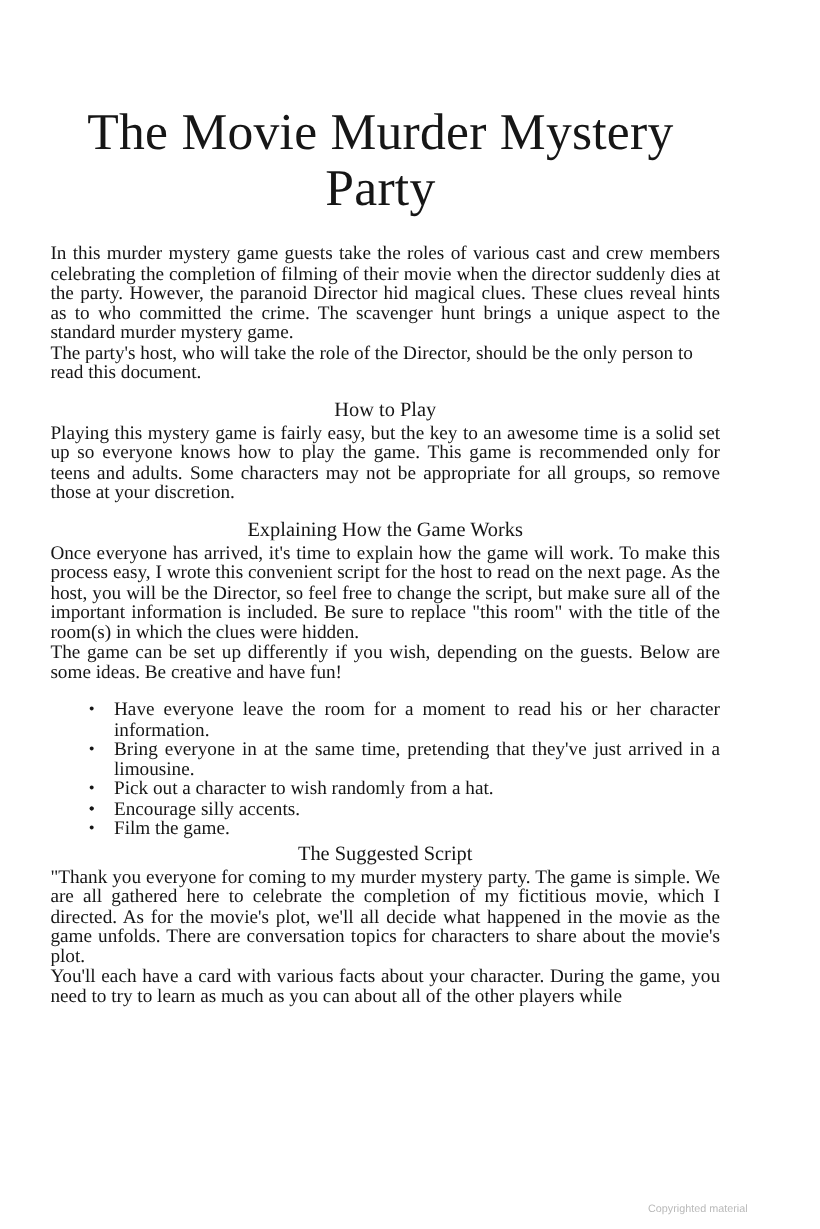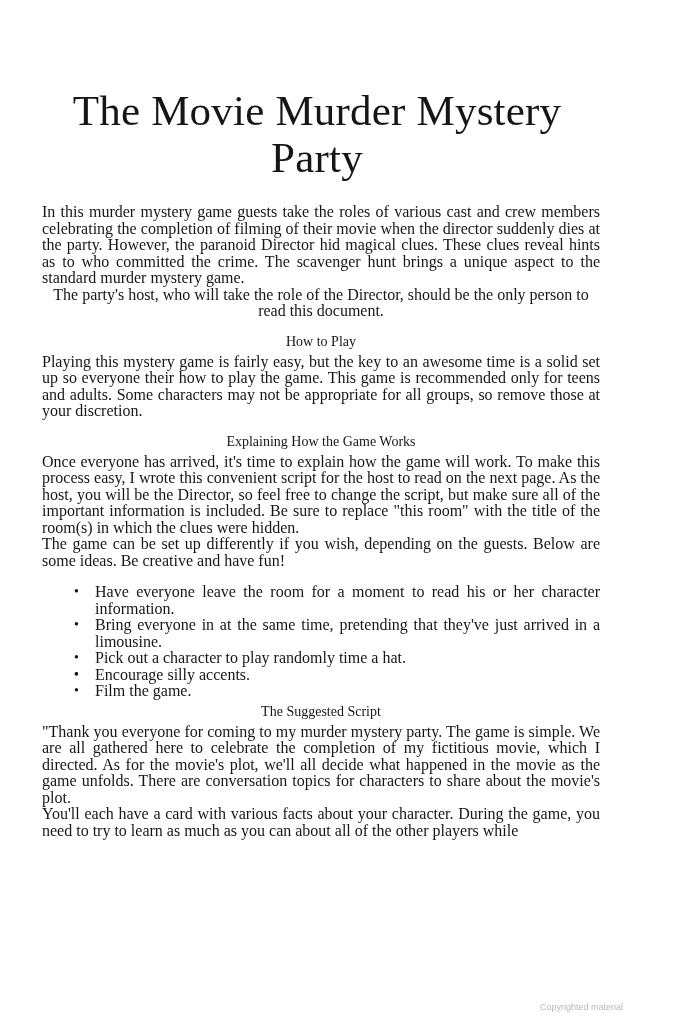--- a/index.html
+++ b/index.html
@@ -23,24 +23,24 @@
     letter-spacing: 0.2px;
   }
   .content {
     margin-left: 42px;
     margin-top: 23px;
     width: 558px;
     font-size: 16px;
     line-height: 16.5px;
   }
   .content p { margin: 0; text-align: justify; }
-  .content p.center { text-align: center; }
+  .content p.center { text-align: left; }
   .gap { margin-top: 16px; }
   h2.section-heading {
-    font-size: 14px;
+    font-size: 17px;
     line-height: 22px;
     font-weight: normal;
     text-align: center;
     margin: 11px 0 1px 0;
   }
   h2.section-heading.tight { margin-top: 1px; }
   ul.ideas {
     list-style: none;
     margin: 15px 0 0 0;
     padding: 0;
@@ -72,38 +72,38 @@
 
   <h1 class="title">The Movie Murder Mystery Party</h1>
 
   <div class="content">
 
     <p>In this murder mystery game guests take the roles of various cast and crew members celebrating the completion of filming of their movie when the director suddenly dies at the party. However, the paranoid Director hid magical clues. These clues reveal hints as to who committed the crime. The scavenger hunt brings a unique aspect to the standard murder mystery game.</p>
 
     <p class="center gap">The party's host, who will take the role of the Director, should be the only person to read this document.</p>
 
     <h2 class="section-heading">How to Play</h2>
-    <p>Playing this mystery game is fairly easy, but the key to an awesome time is a solid set up so everyone their how to play the game. This game is recommended only for teens and adults. Some characters may not be appropriate for all groups, so remove those at your discretion.</p>
+    <p>Playing this mystery game is fairly easy, but the key to an awesome time is a solid set up so everyone knows how to play the game. This game is recommended only for teens and adults. Some characters may not be appropriate for all groups, so remove those at your discretion.</p>
 
     <h2 class="section-heading">Explaining How the Game Works</h2>
     <p>Once everyone has arrived, it's time to explain how the game will work. To make this process easy, I wrote this convenient script for the host to read on the next page. As the host, you will be the Director, so feel free to change the script, but make sure all of the important information is included. Be sure to replace "this room" with the title of the room(s) in which the clues were hidden.</p>
     <p class="gap">The game can be set up differently if you wish, depending on the guests. Below are some ideas. Be creative and have fun!</p>
 
     <ul class="ideas">
       <li>
         <span class="bullet">•</span>
         <span>Have everyone leave the room for a moment to read his or her character information.</span>
       </li>
       <li>
         <span class="bullet">•</span>
         <span>Bring everyone in at the same time, pretending that they've just arrived in a limousine.</span>
       </li>
       <li>
         <span class="bullet">•</span>
-        <span>Pick out a character to play randomly time a hat.</span>
+        <span>Pick out a character to wish randomly from a hat.</span>
       </li>
       <li>
         <span class="bullet">•</span>
       </li>
       <li>
         <span class="bullet">•</span>
         <span>Encourage silly accents.</span>
       </li>
       <li>
         <span class="bullet">•</span>

